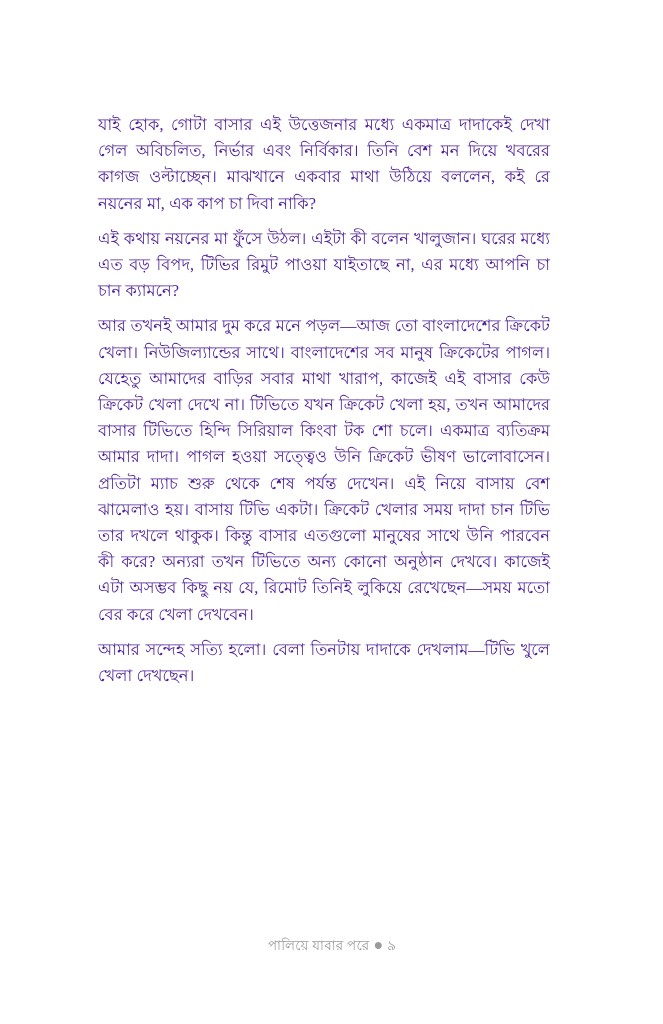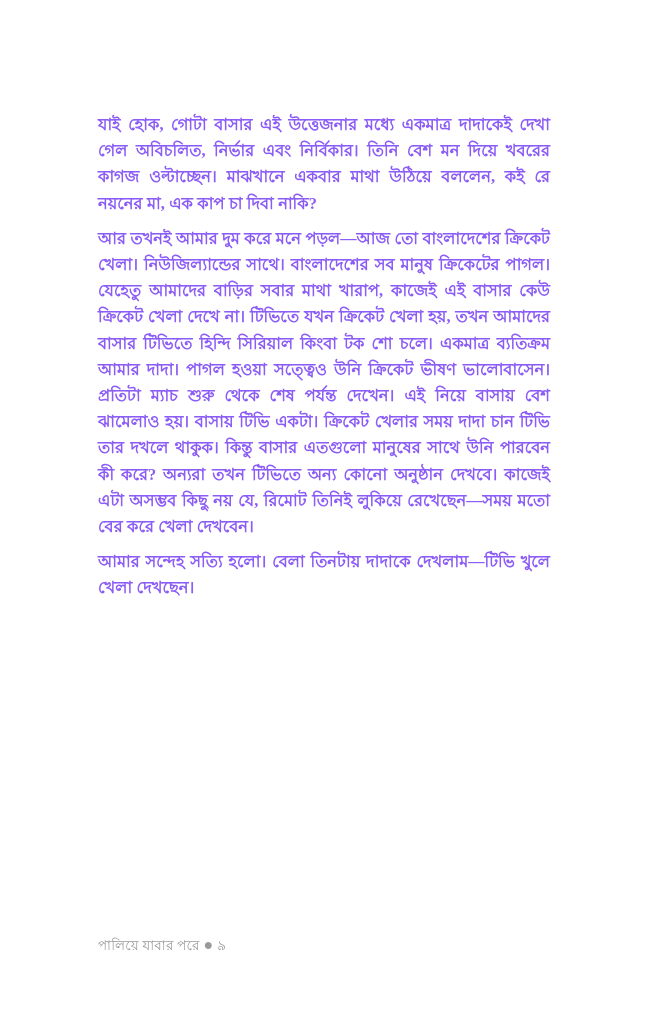--- a/index.html
+++ b/index.html
@@ -23,41 +23,40 @@
   .text-column {
     position: absolute;
     left: 98px;
     top: 112px;
     width: 468px;
   }
   .para {
     margin: 0 16px 9px 0;
     font-size: 16.3px;
     line-height: 26.2px;
-    color: #8b5cf6;
+    color: #4c1d95;
     text-align: justify;
     text-justify: inter-word;
     word-spacing: 0.02em;
     font-family: "Liberation Serif", "DejaVu Serif", serif;
     hyphens: none;
-    font-weight: bold;
   }
   .para:last-of-type {
     margin-bottom: 0;
   }
   
   .para, .footer-text {
     font-feature-settings: "kern" 1, "liga" 1;
   }
   .footer {
     position: absolute;
     left: 98px;
     top: 936px;
     width: 468px;
-    text-align: left;
+    text-align: center;
   }
   .footer-text {
     font-size: 13.4px;
     line-height: 18px;
     color: #9a9a9a;
     letter-spacing: 0.02em;
     white-space: nowrap;
   }
   .footer-dot {
     display: inline-block;
@@ -65,20 +64,21 @@
     color: #9a9a9a;
   }
 </style>
 </head>
 <body>
 
 <div class="page">
 
   <div class="text-column">
     <p class="para">যাই হোক, গোটা বাসার এই উত্তেজনার মধ্যে একমাত্র দাদাকেই দেখা গেল অবিচলিত, নির্ভার এবং নির্বিকার। তিনি বেশ মন দিয়ে খবরের কাগজ ওল্টাচ্ছেন। মাঝখানে একবার মাথা উঠিয়ে বললেন, কই রে নয়নের মা, এক কাপ চা দিবা নাকি?</p>
+    <p class="para">এই কথায় নয়নের মা ফুঁসে উঠল। এইটা কী বলেন খালুজান। ঘরের মধ্যে এত বড় বিপদ, টিভির রিমুট পাওয়া যাইতাছে না, এর মধ্যে আপনি চা চান ক্যামনে?</p>
     <p class="para">আর তখনই আমার দুম করে মনে পড়ল—আজ তো বাংলাদেশের ক্রিকেট খেলা। নিউজিল্যান্ডের সাথে। বাংলাদেশের সব মানুষ ক্রিকেটের পাগল। যেহেতু আমাদের বাড়ির সবার মাথা খারাপ, কাজেই এই বাসার কেউ ক্রিকেট খেলা দেখে না। টিভিতে যখন ক্রিকেট খেলা হয়, তখন আমাদের বাসার টিভিতে হিন্দি সিরিয়াল কিংবা টক শো চলে। একমাত্র ব্যতিক্রম আমার দাদা। পাগল হওয়া সত্ত্বেও উনি ক্রিকেট ভীষণ ভালোবাসেন। প্রতিটা ম্যাচ শুরু থেকে শেষ পর্যন্ত দেখেন। এই নিয়ে বাসায় বেশ ঝামেলাও হয়। বাসায় টিভি একটা। ক্রিকেট খেলার সময় দাদা চান টিভি তার দখলে থাকুক। কিন্তু বাসার এতগুলো মানুষের সাথে উনি পারবেন কী করে? অন্যরা তখন টিভিতে অন্য কোনো অনুষ্ঠান দেখবে। কাজেই এটা অসম্ভব কিছু নয় যে, রিমোট তিনিই লুকিয়ে রেখেছেন—সময় মতো বের করে খেলা দেখবেন।</p>
     <p class="para">আমার সন্দেহ সত্যি হলো। বেলা তিনটায় দাদাকে দেখলাম—টিভি খুলে খেলা দেখছেন।</p>
   </div>
 
   <div class="footer">
     <span class="footer-text">পালিয়ে যাবার পরে</span><span class="footer-dot">●</span><span class="footer-text">৯</span>
   </div>
 
 </div>
 

